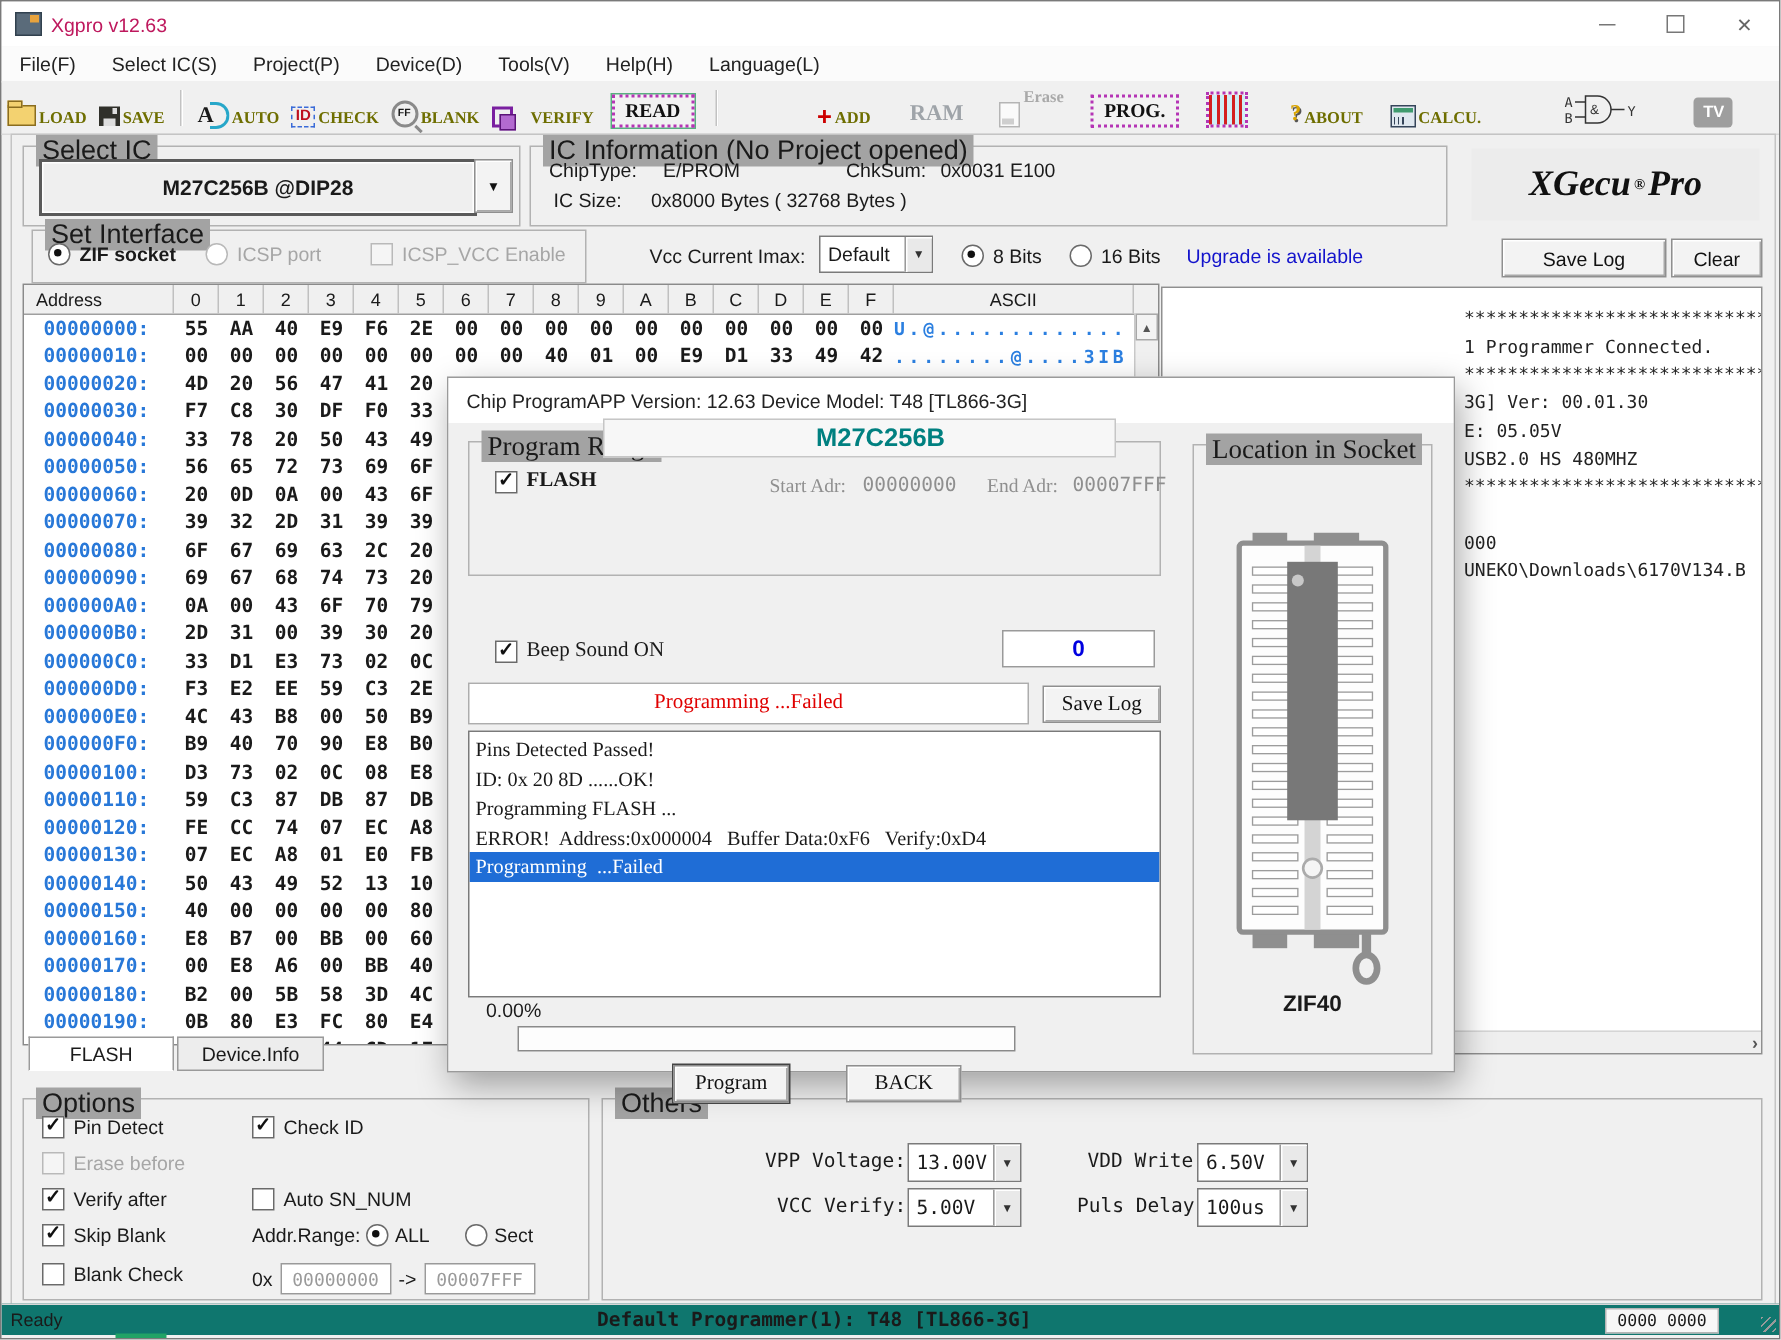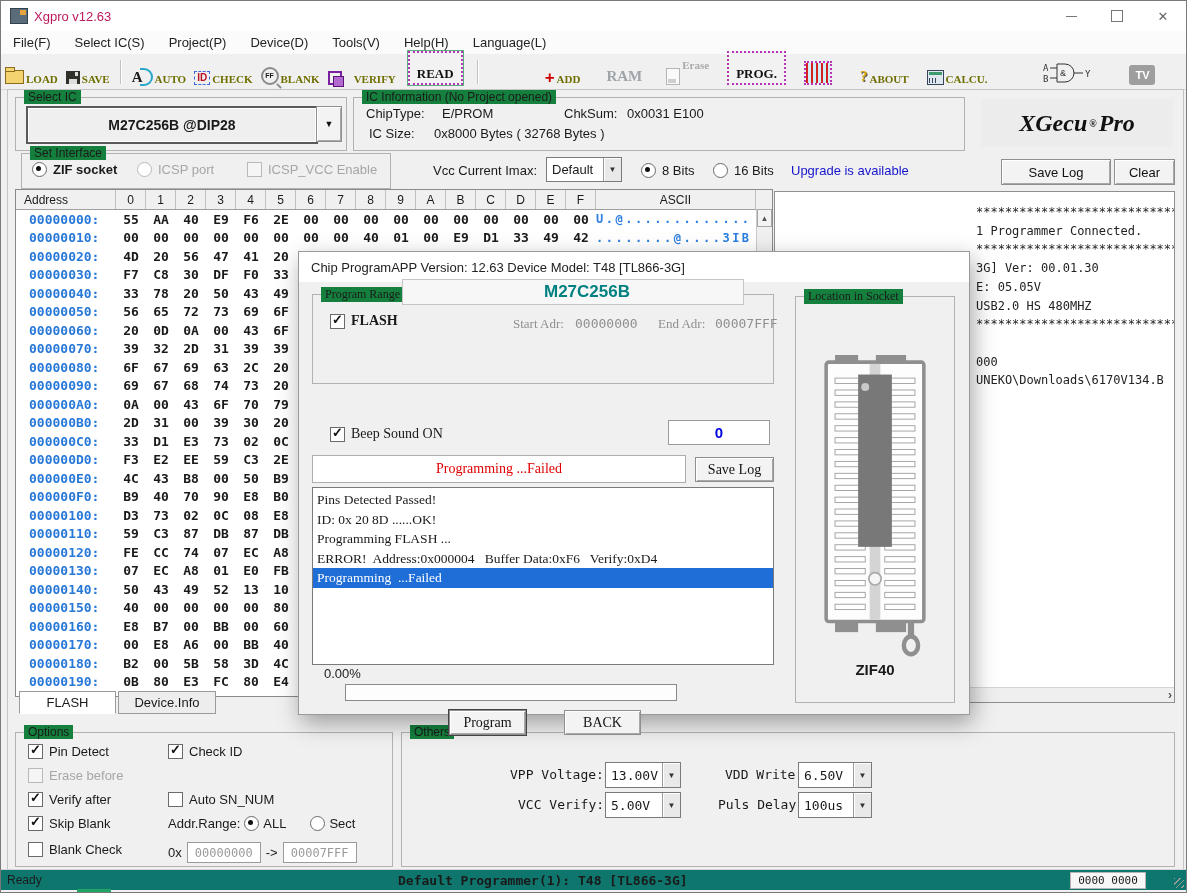--- a/index.html
+++ b/index.html
@@ -34,39 +34,39 @@
   .icon-auto{font-weight:bold;font-size:15px;font-family:"Liberation Serif",serif;position:relative;line-height:15px;}
   .icon-auto i{position:absolute;left:8px;top:-2px;width:11px;height:14px;border:2px solid #27a7c9;border-left:none;
                border-radius:0 9px 9px 0;font-style:normal;}
   .icon-id{font-weight:bold;font-size:10px;color:#bd1020;border:1px dashed #3a6bd8;padding:0 2px 1px 2px;line-height:11px;}
   .icon-ff{width:14px;height:14px;border:2px solid #8a8a8a;border-radius:50%;font-size:7px;font-weight:bold;
            display:flex;align-items:center;justify-content:center;position:relative;}
   .icon-ff::after{content:"";position:absolute;right:-5px;bottom:-4px;width:6px;height:2px;background:#8a8a8a;transform:rotate(45deg);}
   .icon-verify{width:10px;height:10px;border:2px solid #7a1fa0;position:relative;margin-right:4px;}
   .icon-verify::after{content:"";position:absolute;left:3px;top:3px;width:9px;height:9px;background:#b36ad0;border:1px solid #5b1478;}
   .tbbox{font-family:"Liberation Serif",serif;font-weight:bold;font-size:13px;background:#f2f2f2;color:#111;
-         border:2px dotted #b535b5;padding:13px 7px 2px 7px;line-height:15px;}
+         border:2px dotted #b535b5;padding:1px 7px 2px 7px;line-height:15px;}
   .tbbox.read{box-shadow:0 0 0 1px #58b080;}
   .icon-add{color:#cc0000;font-weight:bold;font-size:17px;line-height:14px;}
   .icon-ram{color:#9fa4a9;font-weight:bold;font-size:15px;font-family:"Liberation Serif",serif;}
   .icon-erasepage{width:12px;height:15px;background:#fafafa;border:1px solid #b5b5b5;position:relative;}
   .icon-erasepage::after{content:"";position:absolute;left:1px;bottom:1px;width:8px;height:4px;background:#cfcfcf;}
   .icon-chip{width:24px;height:20px;background:#cfeef7;border:2px dotted #b535b5;
              background-image:repeating-linear-gradient(90deg,#d42020 0 2px,transparent 2px 5px);background-clip:content-box;}
   .icon-q{color:#d9a400;font-weight:bold;font-size:15px;text-shadow:1px 1px 0 #555;font-family:"Liberation Serif",serif;}
   .icon-calc{width:15px;height:13px;background:#dfe7ef;border:1px solid #36455a;position:relative;}
   .icon-calc::before{content:"";position:absolute;left:1px;top:1px;right:1px;height:3px;background:#3f9a6e;}
   .icon-calc::after{content:"";position:absolute;left:1px;bottom:1px;width:9px;height:5px;
         background-image:repeating-linear-gradient(90deg,#36455a 0 1px,transparent 1px 3px);}
   .icon-tv{width:26px;height:20px;background:#9e9e9e;border-radius:3px;color:#fff;font-weight:bold;font-size:11px;
            display:flex;align-items:center;justify-content:center;}
   
   .frame{position:absolute;left:6px;top:88px;width:1175px;height:780px;border:1px solid #c4c4c4;background:#f0f0f0;}
   .grp{position:absolute;border:1px solid #b2b2b2;}
-  .grp>.lbl{position:absolute;top:-8px;left:8px;background:#15803d;padding:0 4px;font-size:12px;white-space:nowrap;}
+  .grp>.lbl{position:absolute;top:-8px;left:8px;background:#a3a3a3;padding:0 4px;font-size:18px;white-space:nowrap;}
   .serif,.serif .lbl{font-family:"Liberation Serif",serif;}
   
   .btn{position:absolute;background:#f3f3f3;border:1px solid #8f8f8f;box-shadow:inset 1px 1px 0 #ffffff,inset -1px -1px 0 #a8a8a8;
        font-size:13px;display:flex;align-items:center;justify-content:center;color:#111;}
   .cb{width:13px;height:13px;background:#fff;border:1px solid #6a6a6a;display:inline-block;position:relative;flex:none;}
   .cb.checked::after{content:"✓";position:absolute;left:1px;top:-3px;font-size:13px;font-weight:bold;color:#111;}
   .cb.disabled{border-color:#b9b9b9;background:#f5f5f5;}
   .rad{width:13px;height:13px;background:#fff;border:1px solid #6a6a6a;border-radius:50%;display:inline-block;position:relative;flex:none;}
   .rad.checked::after{content:"";position:absolute;left:3px;top:3px;width:5px;height:5px;border-radius:50%;background:#111;}
   .rad.disabled{border-color:#b9b9b9;}

